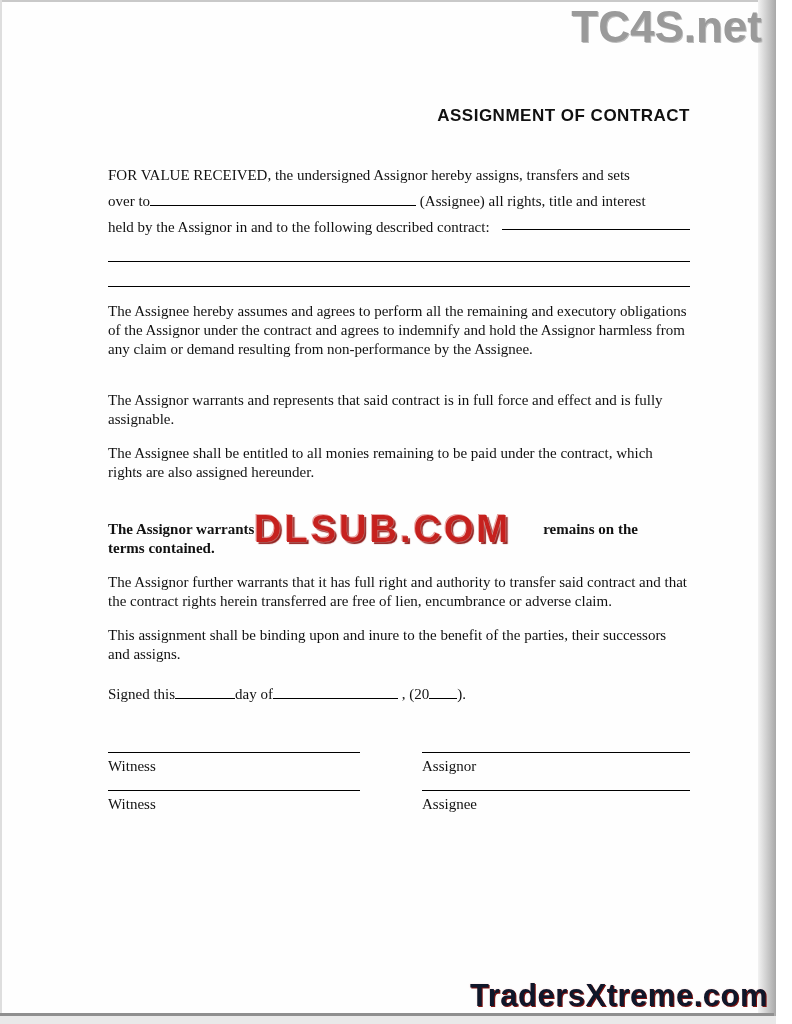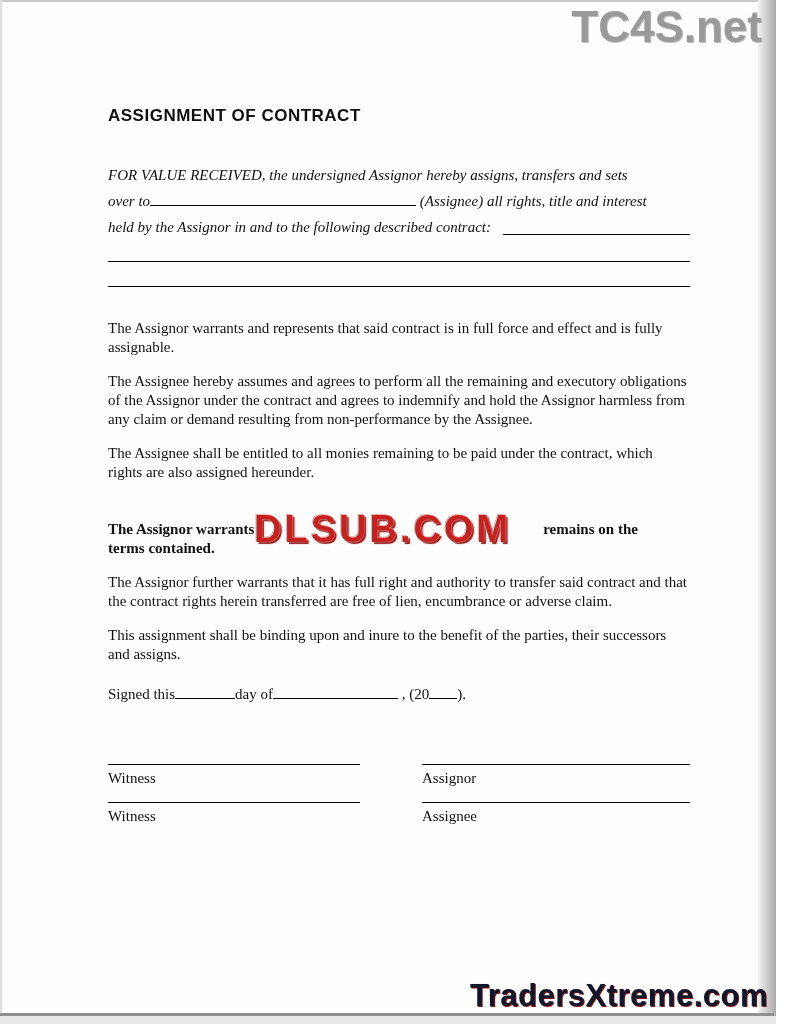--- a/index.html
+++ b/index.html
@@ -44,43 +44,43 @@
     z-index: 5;
   }
 
   
   .content {
     position:absolute; left:108px; top:0; width:582px;
     font-size:15px; line-height:19px;
   }
   .doc-title {
     margin-top:106px;
-    text-align:left;
+    text-align:right;
     font-family:"Liberation Sans", sans-serif;
     font-weight:bold; font-size:17px; letter-spacing:0.5px;
   }
   .p { margin:15px 0 0 0; }
-  .p1 { margin-top:37px; line-height:26px;font-style:italic; }
-  .p1-line3 { display:flex; align-items:center;gap:10px; }
+  .p1 { margin-top:37px; line-height:26px; }
+  .p1-line3 { display:flex; align-items:flex-start;gap:10px; }
   .blank { display:inline-block; border-bottom:1px solid #000; height:15px; vertical-align:baseline; }
   .blank-fill { flex:1 1 auto; border-bottom:1px solid #000; height:15px; margin-left:2px; }
   .w266 { width:266px; }
   .w60  { width:60px; }
   .w125 { width:125px; }
   .w28  { width:28px; }
   .rule { border-bottom:1px solid #000; height:0; margin-top:24px; }
   .rule-first { margin-top:21px; }
   .p2-after-rules { margin-top:32px; }
   .p5 { margin-top:38px; position:relative;font-weight:bold; }
   .p5-gap { display:inline-block; width:280px; }
   .signed { margin-top:18px; line-height:24px; }
 
   .sig-block { display:flex; justify-content:space-between; margin-top:46px;align-items:flex-end; }
   .sig-col-left  { width:252px; }
-  .sig-col-right { width:268px;margin-top:12px; }
+  .sig-col-right { width:268px; }
   .sig-line { border-top:1px solid #000; height:0; }
   .sig-label { padding-top:4px; font-size:15px; }
   .sig-gap { height:14px; }
 </style>
 </head>
 <body>
 
 <div class="page">
 
   <div class="edge-top"></div>
@@ -102,23 +102,23 @@
       <span>over to</span><span class="blank w266"></span> <span>(Assignee) all rights, title and interest</span>
       <div class="p1-line3">
         <span>held by the Assignor in and to the following described contract:</span>
           <span class="blank-fill"></span>
       </div>
     </div>
 
     <div class="rule rule-first"></div>
     <div class="rule"></div>
 
+    <div class="p">The Assignee hereby assumes and agrees to perform all the remaining and executory obligations of the Assignor under the contract and agrees to indemnify and hold the Assignor harmless from any claim or demand resulting from non-performance by the Assignee.</div>
+
     <div class="p p2-after-rules">The Assignor warrants and represents that said contract is in full force and effect and is fully assignable.</div>
-
-    <div class="p">The Assignee hereby assumes and agrees to perform all the remaining and executory obligations of the Assignor under the contract and agrees to indemnify and hold the Assignor harmless from any claim or demand resulting from non-performance by the Assignee.</div>
 
     <div class="p">The Assignee shall be entitled to all monies remaining to be paid under the contract, which rights are also assigned hereunder.</div>
 
     <div class="p p5">
       <span>The Assignor warrants t</span><span class="p5-gap"></span><span>remains on the</span><br>
       <span>terms contained.</span>
     </div>
 
     <div class="p">The Assignor further warrants that it has full right and authority to transfer said contract and that the contract rights herein transferred are free of lien, encumbrance or adverse claim.</div>
 

